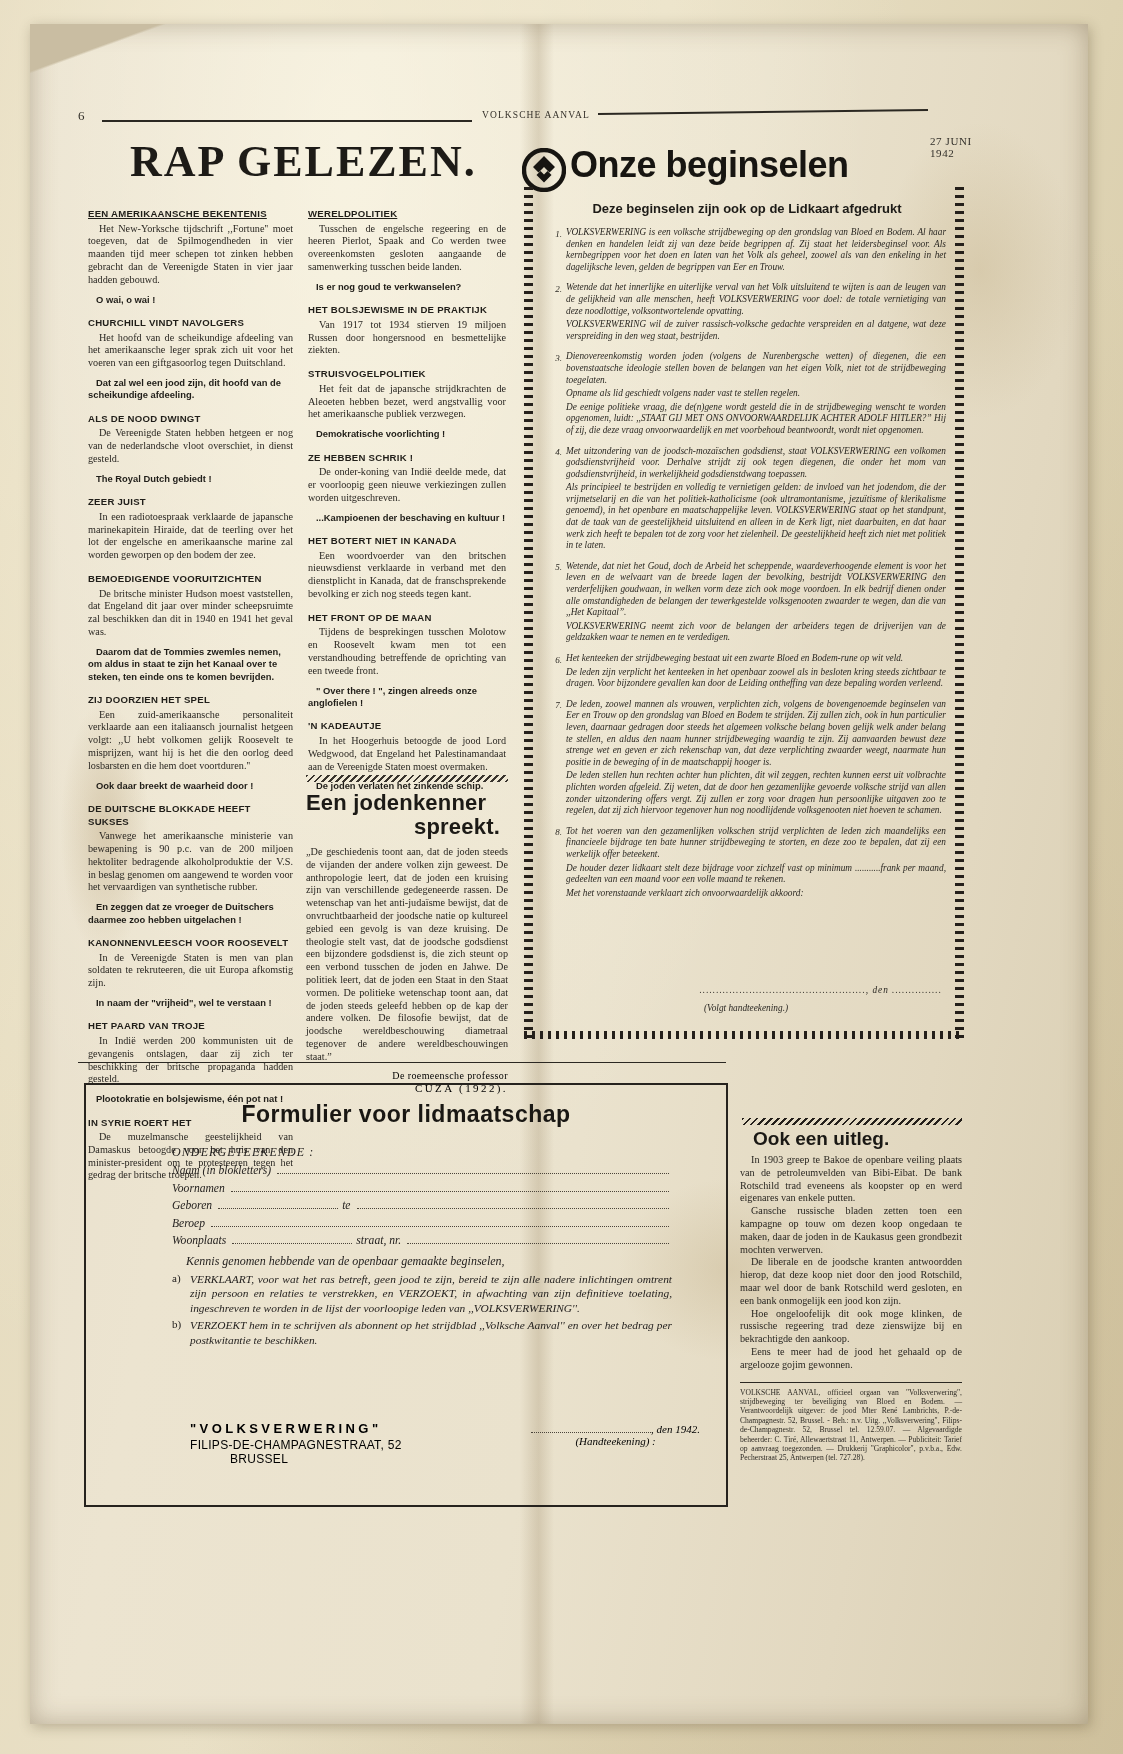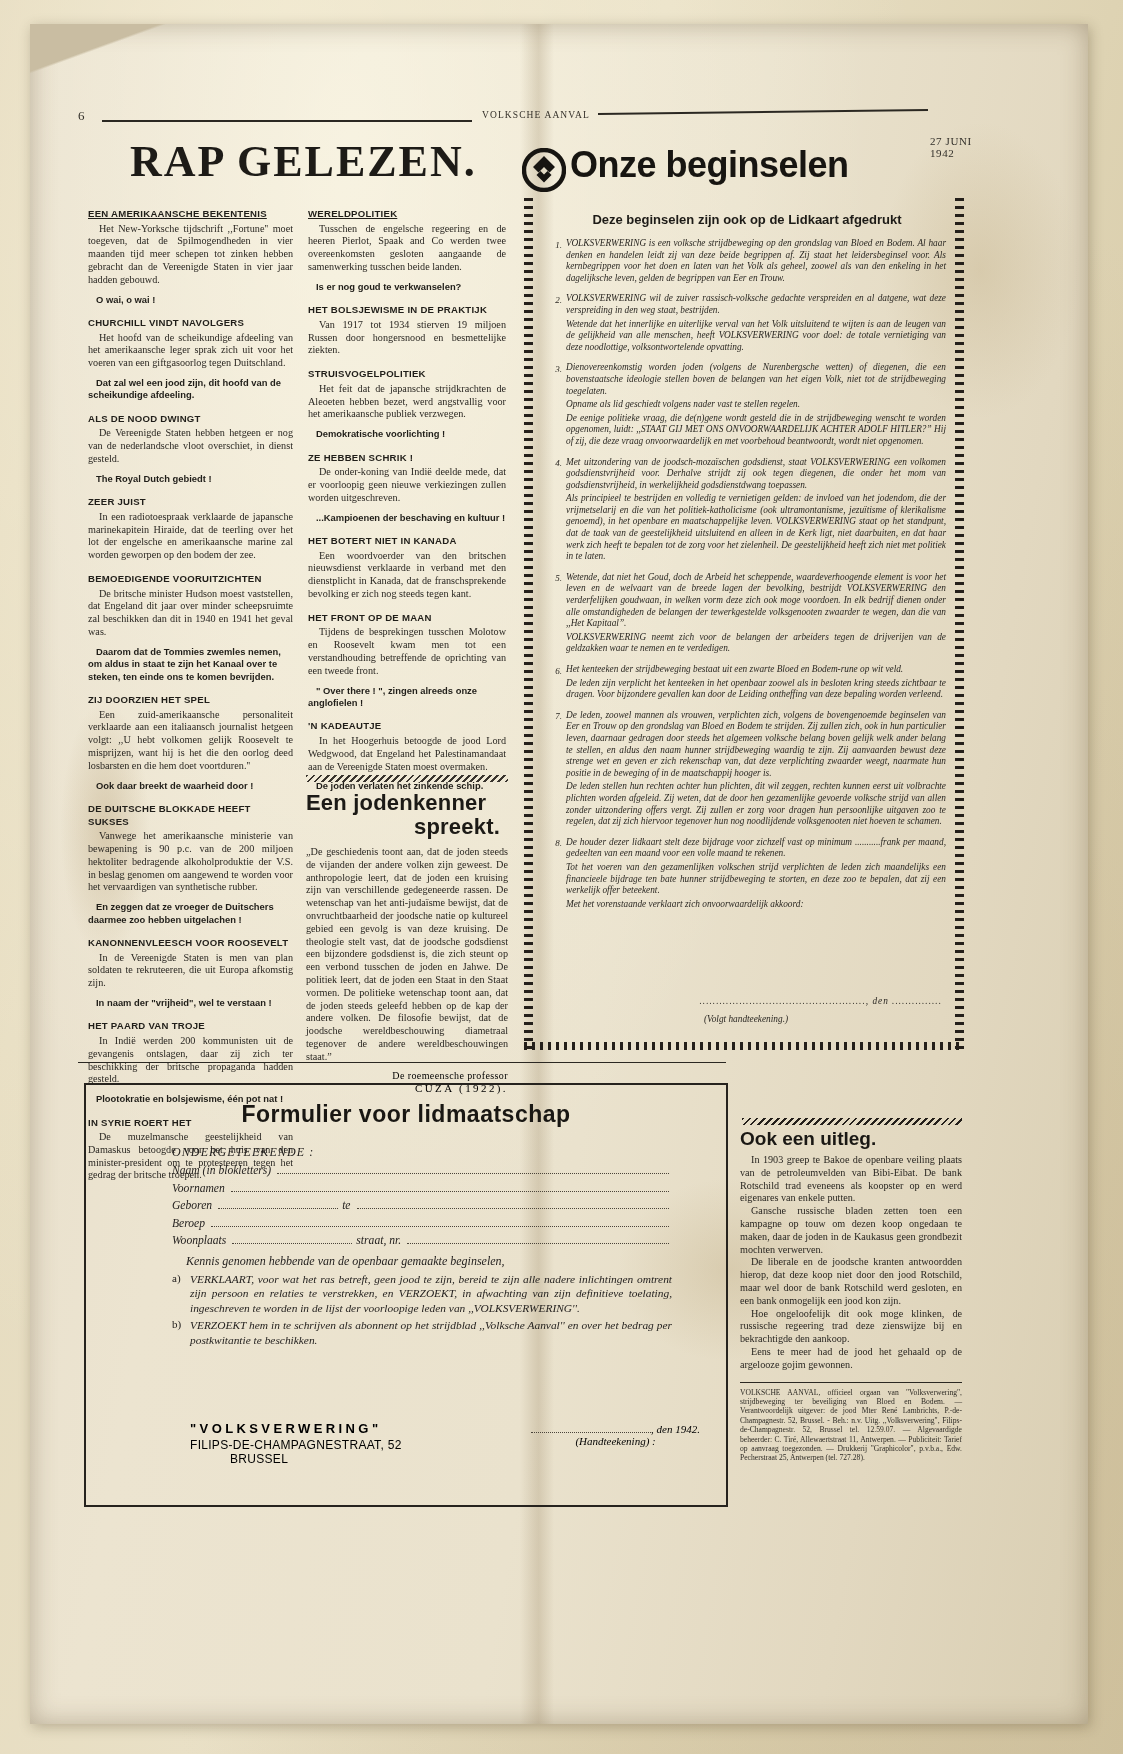--- a/index.html
+++ b/index.html
@@ -76,21 +76,21 @@
   .jk-h1 .l2{display:block;text-align:right;padding-right:8px;}
   .jk-body{font-size:10.2px;line-height:12.8px;text-align:justify;margin-top:7px;color:#2a2722;}
   .jk-sig{margin-top:5px;text-align:right;font-size:10px;line-height:13px;letter-spacing:.4px;}
   .jk-sig .nm{letter-spacing:2.4px;font-size:11px;}
 
   
   .ob-head{position:absolute;left:522px;top:148px;width:440px;height:46px;}
   .emblem{position:absolute;left:0;top:0;width:44px;height:44px;}
   .ob-title{position:absolute;left:48px;top:-4px;font-family:"Liberation Sans",sans-serif;
     font-weight:700;font-size:36px;letter-spacing:-.5px;color:#171511;}
-  .bbox{position:absolute;left:524px;top:198px;width:440px;height:852px;}
+  .bbox{position:absolute;left:524px;top:187px;width:440px;height:852px;}
   .bbox .edge-l,.bbox .edge-r{position:absolute;top:0;width:9px;height:852px;
     background:repeating-linear-gradient(180deg,#241f1a 0 3px,rgba(0,0,0,0) 3px 8px);}
   .bbox .edge-l{left:0;} .bbox .edge-r{right:0;}
   .bbox .edge-b{position:absolute;left:0;bottom:0;width:440px;height:8px;
     background:repeating-linear-gradient(90deg,#241f1a 0 3px,rgba(0,0,0,0) 3px 8px);}
   .b-sub{position:absolute;left:26px;top:14px;width:394px;text-align:center;
     font-family:"Liberation Sans",sans-serif;font-weight:700;font-size:13px;color:#1d1b17;}
   .b-list{position:absolute;left:22px;top:40px;width:400px;}
   .b-item{display:flex;margin-bottom:7px;}
   .b-num{width:16px;flex:0 0 16px;font-style:italic;font-size:9px;text-align:right;
@@ -128,21 +128,21 @@
   .ff-left{position:absolute;left:104px;top:0;}
   .ff-org{font-family:"Liberation Sans",sans-serif;font-weight:700;font-size:13px;letter-spacing:3.4px;}
   .ff-addr{font-family:"Liberation Sans",sans-serif;font-size:12px;letter-spacing:.3px;margin-top:2px;}
   .ff-city{font-family:"Liberation Sans",sans-serif;font-size:12px;letter-spacing:.3px;margin-left:40px;}
   .ff-right{position:absolute;right:26px;top:2px;font-style:italic;font-size:11px;text-align:center;}
   .ff-right .dl{display:inline-block;width:120px;border-bottom:1.3px dotted #4b443a;height:8px;}
 
   
   .uitleg{position:absolute;left:740px;top:1128px;width:222px;}
   .u-h{font-family:"Liberation Sans",sans-serif;font-weight:700;font-size:19px;
-    color:#1a1814;margin-bottom:4px;}
+    color:#1a1814;margin-bottom:4px;margin-left:13px;}
   .u-b{font-size:10.2px;line-height:12.8px;text-align:justify;color:#2a2722;}
   .u-b p{margin:0;text-indent:11px;}
   .u-rule{width:222px;border-top:1.7px solid #2b2822;margin:10px 0 5px 0;}
   .colophon{font-size:7.6px;line-height:9.4px;text-align:justify;color:#2d2a24;}
 </style>
 </head>
 <body>
 
 <div class="page">
   <div class="sheet"></div>
@@ -248,22 +248,22 @@
     <div class="b-list">
         <div class="b-item">
           <span class="b-num">1.</span>
           <span class="b-txt">
             <p>VOLKSVERWERING is een volksche strijdbeweging op den grondslag van Bloed en Bodem. Al haar denken en handelen leidt zij van deze beide begrippen af. Zij staat het leidersbeginsel voor. Als kernbegrippen voor het doen en laten van het Volk als geheel, zoowel als van den enkeling in het dagelijksche leven, gelden de begrippen van Eer en Trouw.</p>
           </span>
         </div>
         <div class="b-item">
           <span class="b-num">2.</span>
           <span class="b-txt">
+            <p>Wetende dat het innerlijke en uiterlijke verval van het Volk uitsluitend te wijten is aan de leugen van de gelijkheid van alle menschen, heeft VOLKSVERWERING voor doel: de totale vernietiging van deze noodlottige, volksontwortelende opvatting.</p>
             <p>VOLKSVERWERING wil de zuiver rassisch-volksche gedachte verspreiden en al datgene, wat deze verspreiding in den weg staat, bestrijden.</p>
-            <p>Wetende dat het innerlijke en uiterlijke verval van het Volk uitsluitend te wijten is aan de leugen van de gelijkheid van alle menschen, heeft VOLKSVERWERING voor doel: de totale vernietiging van deze noodlottige, volksontwortelende opvatting.</p>
           </span>
         </div>
         <div class="b-item">
           <span class="b-num">3.</span>
           <span class="b-txt">
             <p>Dienovereenkomstig worden joden (volgens de Nurenbergsche wetten) of diegenen, die een bovenstaatsche ideologie stellen boven de belangen van het eigen Volk, niet tot de strijdbeweging toegelaten.</p>
             <p>Opname als lid geschiedt volgens nader vast te stellen regelen.</p>
             <p>De eenige politieke vraag, die de(n)gene wordt gesteld die in de strijdbeweging wenscht te worden opgenomen, luidt: ,,STAAT GIJ MET ONS ONVOORWAARDELIJK ACHTER ADOLF HITLER?” Hij of zij, die deze vraag onvoorwaardelijk en met voorbehoud beantwoordt, wordt niet opgenomen.</p>
           </span>
         </div>
@@ -291,22 +291,22 @@
         <div class="b-item">
           <span class="b-num">7.</span>
           <span class="b-txt">
             <p>De leden, zoowel mannen als vrouwen, verplichten zich, volgens de bovengenoemde beginselen van Eer en Trouw op den grondslag van Bloed en Bodem te strijden. Zij zullen zich, ook in hun particulier leven, daarnaar gedragen door steeds het algemeen volksche belang boven gelijk welk ander belang te stellen, en aldus den naam hunner strijdbeweging waardig te zijn. Zij aanvaarden bewust deze strenge wet en geven er zich rekenschap van, dat deze verplichting zwaarder weegt, naarmate hun positie in de beweging of in de maatschappij hooger is.</p>
             <p>De leden stellen hun rechten achter hun plichten, dit wil zeggen, rechten kunnen eerst uit volbrachte plichten worden afgeleid. Zij weten, dat de door hen gezamenlijke gevoerde volksche strijd van allen zonder uitzondering offers vergt. Zij zullen er zorg voor dragen hun persoonlijke uitgaven zoo te regelen, dat zij zich hiervoor tegenover hun nog noodlijdende volksgenooten niet hoeven te schamen.</p>
           </span>
         </div>
         <div class="b-item">
           <span class="b-num">8.</span>
           <span class="b-txt">
+            <p>Tot het voeren van den gezamenlijken volkschen strijd verplichten de leden zich maandelijks een financieele bijdrage ten bate hunner strijdbeweging te storten, en deze zoo te bepalen, dat zij een werkelijk offer beteekent.</p>
             <p>De houder dezer lidkaart stelt deze bijdrage voor zichzelf vast op minimum ...........frank per maand, gedeelten van een maand voor een volle maand te rekenen.</p>
-            <p>Tot het voeren van den gezamenlijken volkschen strijd verplichten de leden zich maandelijks een financieele bijdrage ten bate hunner strijdbeweging te storten, en deze zoo te bepalen, dat zij een werkelijk offer beteekent.</p>
             <p>Met het vorenstaande verklaart zich onvoorwaardelijk akkoord:</p>
           </span>
         </div>
       </div>
     <div class="b-sign">
       <span class="dots">.................................................., den ...............</span>
       <span class="hs">(Volgt handteekening.)</span>
     </div>
   </div>
 

